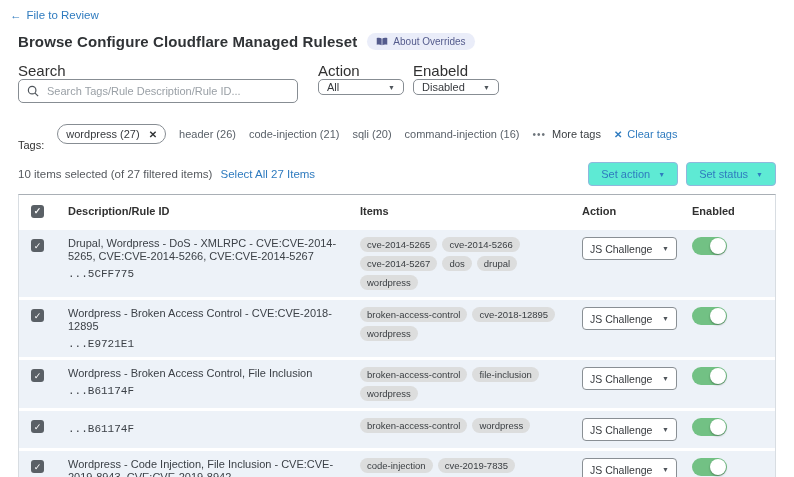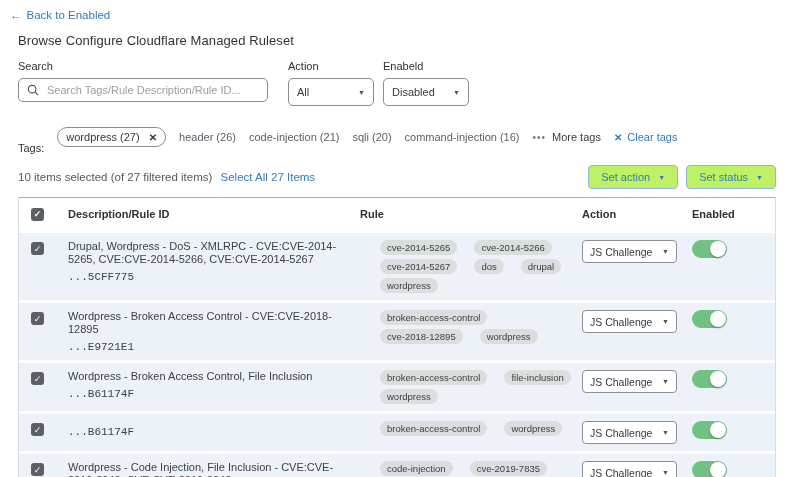--- a/index.html
+++ b/index.html
@@ -12,41 +12,41 @@
     position: relative;
   }
   a, .link { color:#2f7bbf; text-decoration:none; cursor:pointer; }
 
   .back-row { padding: 9px 0 0 10px; font-size: 11.5px; }
   .back-link { display:inline-flex; align-items:center; gap:5px; }
 
   .content { padding: 0 18px; }
 
   .title-row { margin-top: 12px; display:flex; align-items:center; gap:10px; }
-  .page-title { font-size: 13px; font-weight: normal; color:#303336; letter-spacing:.1px; }
+  .page-title { font-size: 15px; font-weight: bold; color:#303336; letter-spacing:.1px; }
   .about-badge {
     display:inline-flex; align-items:center; gap:5px;
     background:#eaedf9; color:#545b8c;
     border-radius: 10px; padding: 3px 9px; font-size: 10px; cursor:pointer;
   }
   .about-badge svg { display:block; }
 
   .filters { margin-top: 12px; display:flex; }
-  .filter-label { font-size:11px; color:#313131; margin-bottom:6px; }
+  .filter-label { font-size:15px; color:#313131; }
   .search-box {
-    width:250px; height:24px; border:1px solid #878d93; border-radius:5px;
+    width:280px; height:24px; border:1px solid #878d93; border-radius:5px;
     display:flex; align-items:center; gap:6px; padding:0 8px; background:#fff;
   }
   .search-box input {
     border:none; outline:none; flex:1; font-family:"Liberation Sans",sans-serif;
     font-size:11px; color:#36393d; background:transparent; min-width:0;
   }
   .search-box input::placeholder { color:#9aa0a6; }
   .select-box {
-    height:28px; border:1px solid #878d93; border-radius:5px; background:#fff;
+    height:16px; border:1px solid #878d93; border-radius:5px; background:#fff;
     display:flex; align-items:center; justify-content:space-between;
     padding:0 8px; font-size:11px; cursor:pointer;
   }
   .caret { font-size:7px; color:#4f555b; line-height:1; }
   .grp-action { margin-left:20px; width:86px; }
   .grp-action .select-box, .grp-enabled .select-box { width:86px; }
   .grp-enabled { margin-left:9px; width:86px; }
 
   .tags-bar { margin-top:14px; display:flex; align-items:center; gap:13px; font-size:11px; }
   .tags-label { color:#313131;margin-top:22px; }
@@ -61,21 +61,21 @@
   .dots { color:#6e757c; letter-spacing:1px; font-size:10px; }
   .clear-tags { display:inline-flex; align-items:center; gap:5px; font-size:11px; cursor:pointer; }
   .clear-x { font-size:10px; font-weight:bold; }
 
   .selection-bar { margin-top:11px; display:flex; align-items:center; justify-content:space-between; }
   .sel-left { font-size:11.5px; color:#55595e; }
   .sel-left .link { margin-left:5px; }
   .sel-buttons { display:flex; gap:8px; }
   .outline-btn {
     display:inline-flex; align-items:center; gap:8px; height:24px; padding:0 12px;
-    border:1px solid #8fb8dd; border-radius:4px; background:#bef264; color:#2f7bbf;
+    border:1px solid #8fb8dd; border-radius:4px; background:#5eead4; color:#2f7bbf;
     font-size:11px; cursor:pointer;
   }
   .outline-btn .caret { color:#2f7bbf; }
 
   .table { margin-top:8px; border:1px solid #d8dde2; border-top-color:#a9afb5; }
   .thead { display:flex; align-items:center; height:32px; background:#fff; font-weight:bold; font-size:11px; color:#313131; }
   .c-check { width:49px; padding-left:12px; flex:none; }
   .c-desc  { width:292px; padding-right:16px; flex:none; }
   .c-tags  { width:222px; flex:none; }
   .c-action{ width:110px; flex:none; }
@@ -83,21 +83,21 @@
 
   .row { display:flex; background:#edf2f8; margin-top:3px; padding:7px 0; align-items:flex-start; }
   .row .c-check { padding-top:2px; }
   .checkbox {
     width:13px; height:13px; background:#5a6066; border-radius:3px;
     display:flex; align-items:center; justify-content:center;
     color:#fff; font-size:9px; cursor:pointer;
   }
   .rule-desc { font-size:11px; line-height:13px; color:#3c4147; }
   .rule-id { margin-top:5px; font-size:11px; color:#3c4147;font-family:Liberation Mono, monospace; }
-  .tag-list { display:flex; flex-wrap:wrap; gap:4px 17px; padding-right:6px;margin-left:20px; }
+  .tag-list { display:flex; flex-wrap:wrap; gap:4px 5px; padding-right:6px; }
   .pill {
     background:#dcdddd; color:#3a3e42; border-radius:9px;
     padding:2px 7px; font-size:9.5px; line-height:11px; white-space:nowrap;
   }
   .action-select {
     width:95px; height:23px; border:1px solid #898f94; border-radius:4px; background:#fff;
     display:flex; align-items:center; justify-content:space-between; padding:0 7px;
     font-size:10.5px; color:#36393d; cursor:pointer;
   }
   .toggle { width:35px; height:18px; border-radius:9px; background:#c9ced3; position:relative; cursor:pointer; }
@@ -107,28 +107,35 @@
     background:#fff; box-shadow:0 1px 2px rgba(0,0,0,.35);
   }
   .toggle.on .knob { right:1px; }
 </style>
 </head>
 <body>
 
 <div class="back-row">
   <a class="back-link">
     <span>←</span>
-    <span>Back to Enabled</span>
+    <span>File to Review</span>
   </a>
 </div>
 
 <div class="content">
 
   <div class="title-row">
     <span class="page-title">Browse Configure Cloudflare Managed Ruleset</span>
+    <span class="about-badge">
+      <svg width="12" height="9" viewBox="0 0 16 12" fill="currentColor">
+        <path d="M1 1.4C3.2.5 5.9.7 7.5 2v9C5.9 9.8 3.2 9.6 1 10.4V1.4z"></path>
+        <path d="M15 1.4C12.8.5 10.1.7 8.5 2v9c1.6-1.2 4.3-1.4 6.5-.6V1.4z"></path>
+      </svg>
+      <span>About Overrides</span>
+    </span>
   </div>
 
   <div class="filters">
     <div class="grp-search">
       <div class="filter-label">Search</div>
       <div class="search-box">
         <svg width="12" height="12" viewBox="0 0 14 14">
           <circle cx="6" cy="6" r="4.4" fill="none" stroke="#4f555b" stroke-width="1.4"></circle>
           <line x1="9.4" y1="9.4" x2="13" y2="13" stroke="#4f555b" stroke-width="1.4"></line>
         </svg>
@@ -189,21 +196,21 @@
   </div>
 
   <div class="table">
     <div class="thead">
       <div class="c-check">
         <div class="checkbox">
           <span>✓</span>
         </div>
       </div>
       <div class="c-desc">Description/Rule ID</div>
-      <div class="c-tags">Rule</div>
+      <div class="c-tags">Items</div>
       <div class="c-action">Action</div>
       <div class="c-enabled">Enabled</div>
     </div>
     <div id="rows-container">
   <div class="row">
     <div class="c-check">
       <div class="checkbox">
         <span>✓</span>
       </div>
     </div>

